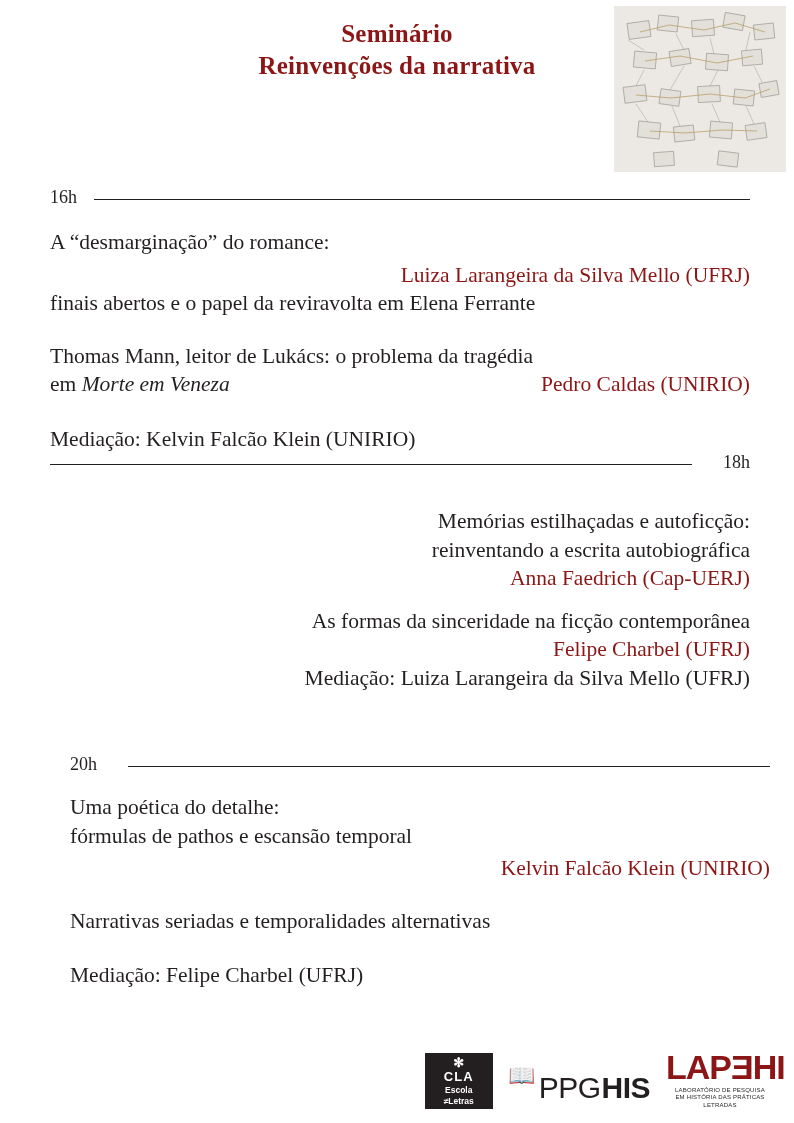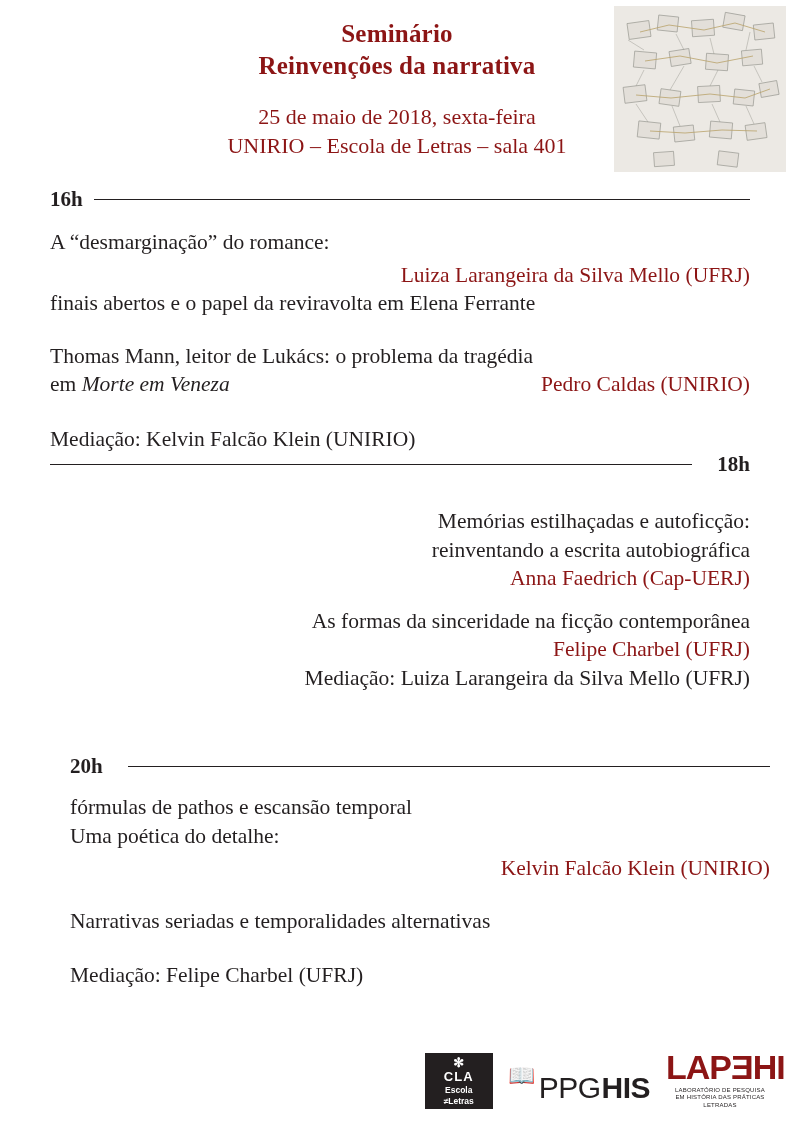--- a/index.html
+++ b/index.html
@@ -65,22 +65,22 @@
   .session {
     position: absolute;
     left: 50px;
     width: 700px;
   }
   .time-row {
     position: relative;
     height: 22px;
   }
   .time-label {
-    font-weight: bold;
-    font-size: 21px;
+    font-weight: normal;
+    font-size: 18px;
     color: #231f20;
     position: absolute;
     top: -3px;
   }
   .time-label.left { left: 0; }
   .time-label.right { right: 0; }
   .rule {
     position: absolute;
     top: 9px;
     height: 1px;
@@ -235,24 +235,20 @@
         <path d="M58 100 L66 120"></path>
         <path d="M98 98 L106 116"></path>
         <path d="M132 100 L140 118"></path>
       </g>
     </svg>
   </div>
 
   <div class="header">
     <div class="seminar-title">Seminário</div>
     <div class="seminar-sub">Reinvenções da narrativa</div>
-    <div class="date-block">
-      <div>25 de maio de 2018, sexta-feira</div>
-      <div>UNIRIO – Escola de Letras – sala 401</div>
-    </div>
   </div>
 
   <div class="session" style="top:190px;">
     <div class="time-row">
       <span class="time-label left">16h</span>
       <span class="rule" style="left:44px; right:0;"></span>
     </div>
 
     <div class="item left-al" style="margin-top:16px;">
       <div class="line">A “desmarginação” do romance:</div>
@@ -294,22 +290,22 @@
     <div class="mediation right-al" style="">Mediação: Luiza Larangeira da Silva Mello (UFRJ)</div>
   </div>
 
   <div class="session" style="top:757px;margin-left:20px;">
     <div class="time-row">
       <span class="time-label left">20h</span>
       <span class="rule" style="left:58px; right:0;"></span>
     </div>
 
     <div class="item left-al" style="margin-top:14px;">
+      <div class="line">Uma poética do detalhe:</div>
       <div class="line">fórmulas de pathos e escansão temporal</div>
-      <div class="line">Uma poética do detalhe:</div>
       <div class="line right-al speaker" style="margin-top:4px;">Kelvin Falcão Klein (UNIRIO)</div>
     </div>
 
     <div class="item left-al" style="margin-top:24px;">
       <div class="line">Narrativas seriadas e temporalidades alternativas</div>
     </div>
 
     <div class="mediation" style="margin-top:26px;">Mediação: Felipe Charbel (UFRJ)</div>
   </div>
 

